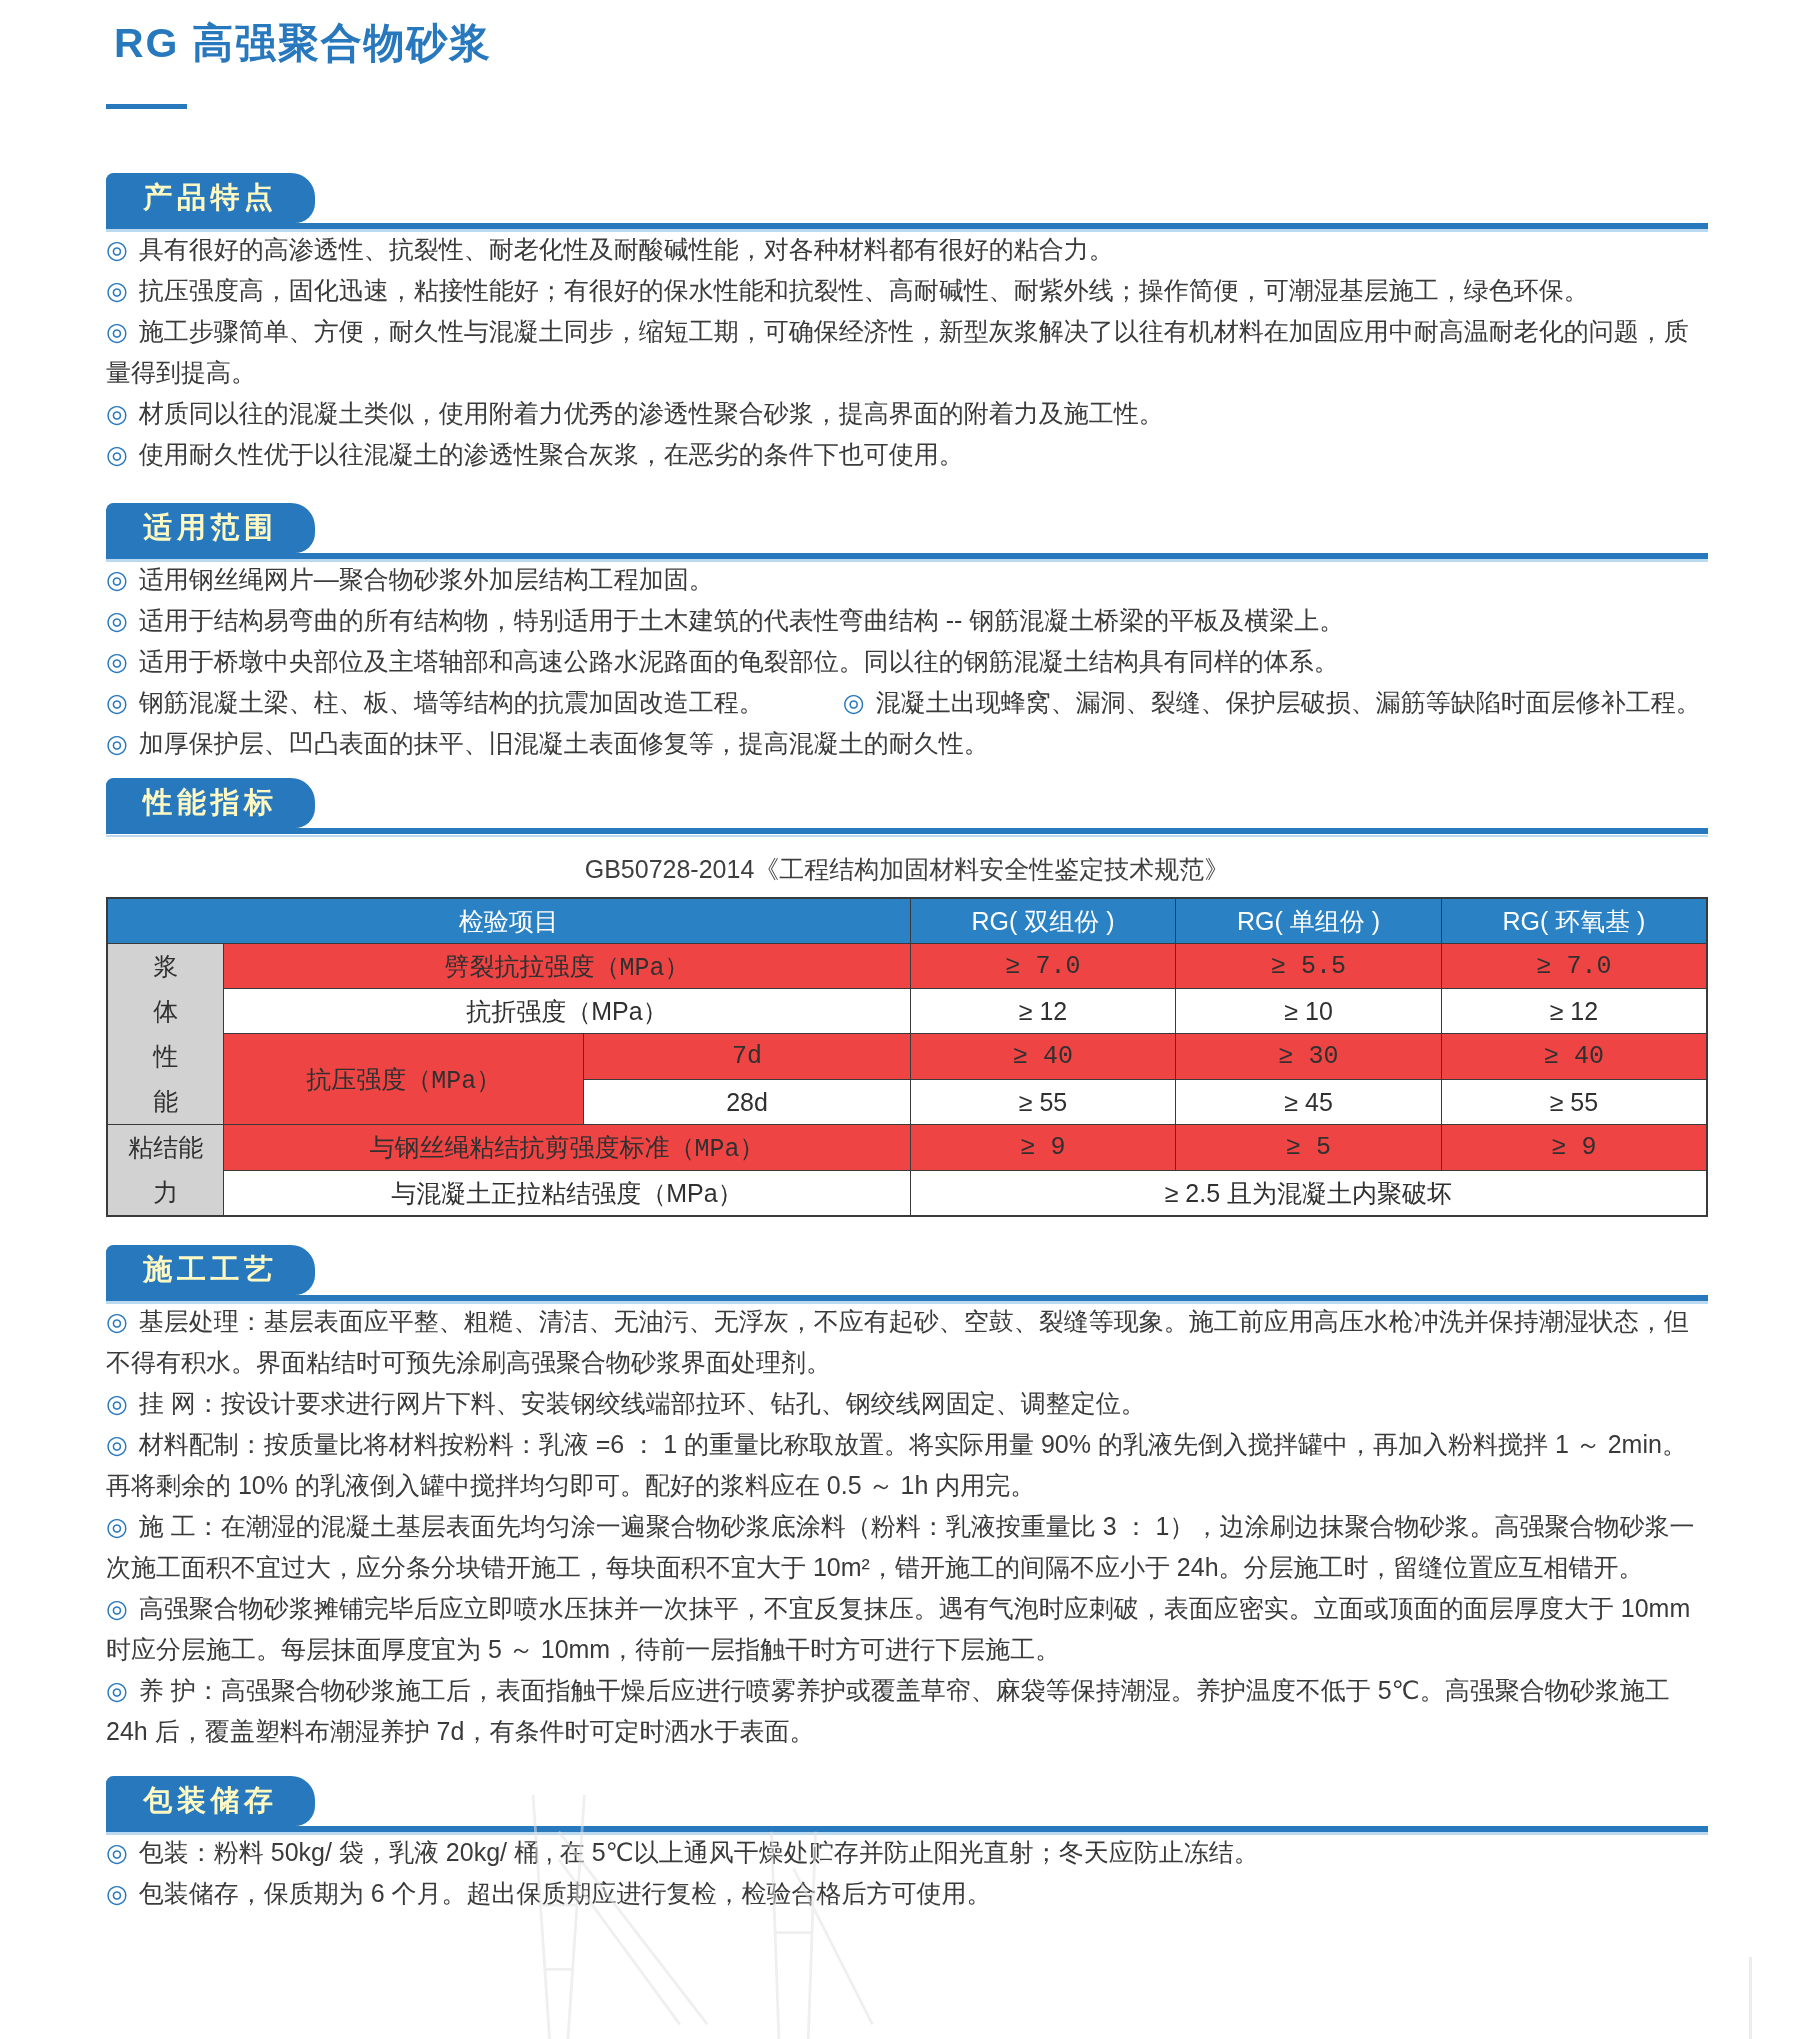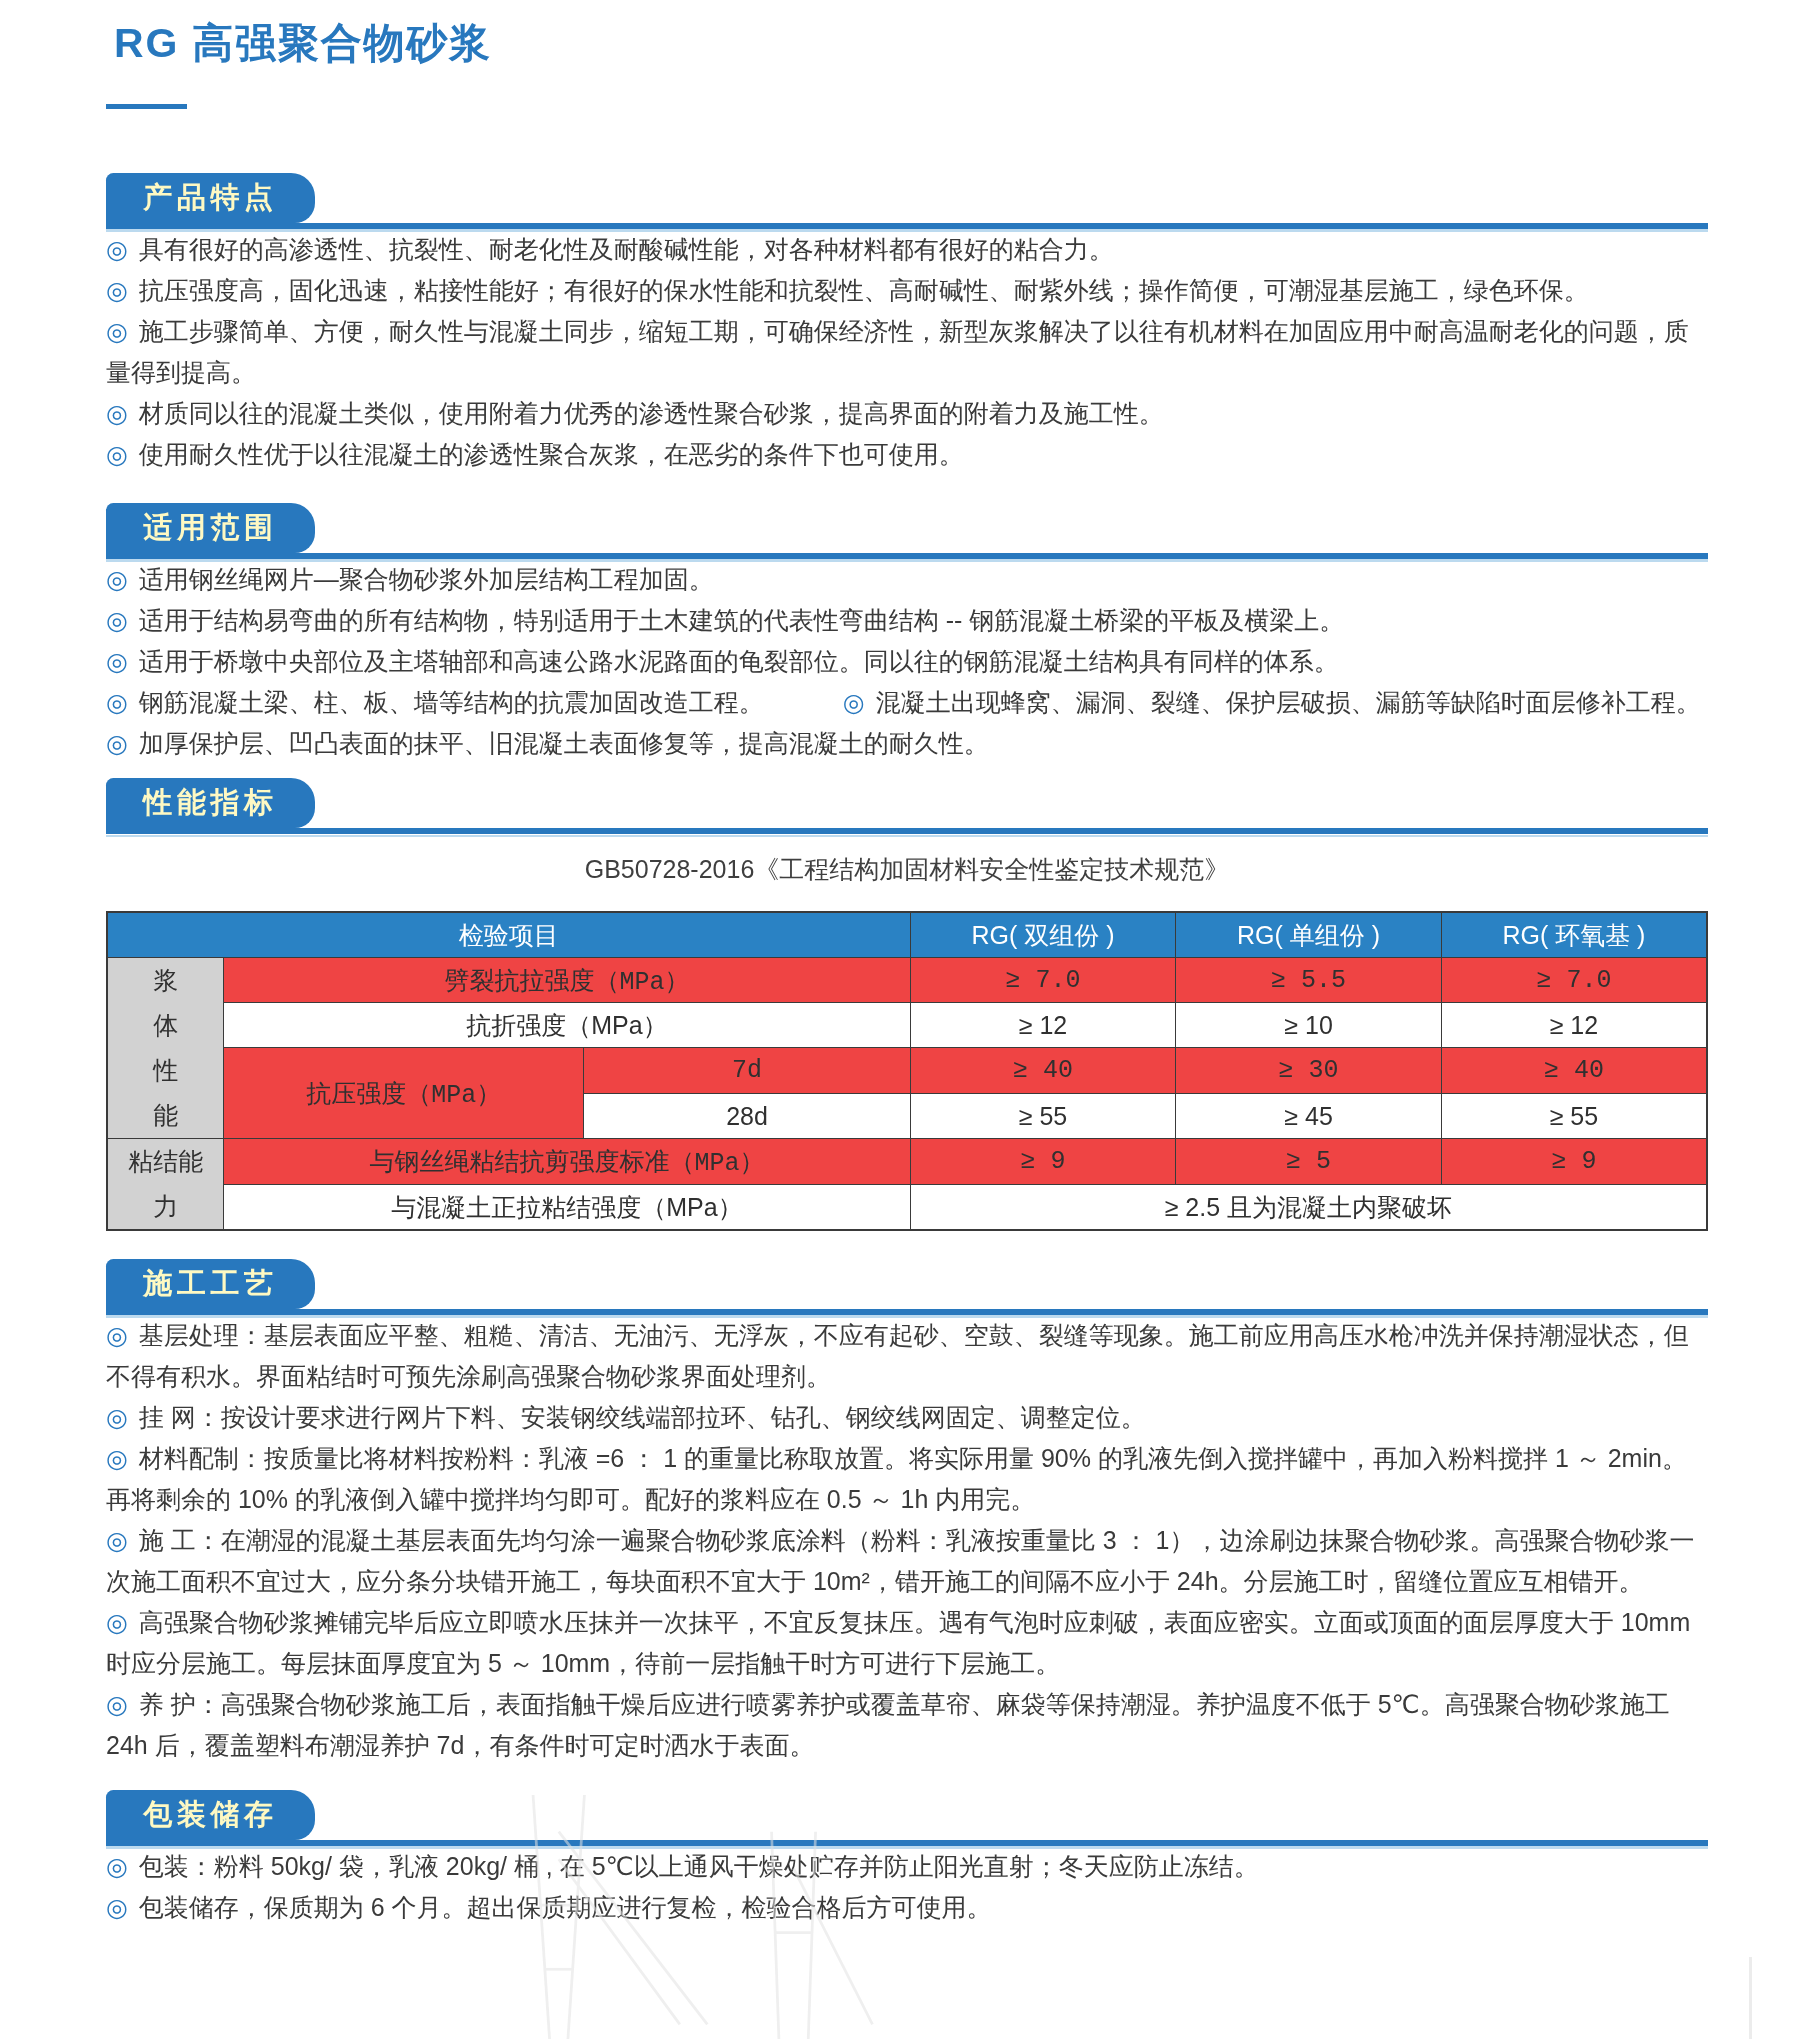--- a/index.html
+++ b/index.html
@@ -77,21 +77,21 @@
 
   
   .std-caption {
     margin-top: 14.7px;
     text-align: center;
     font-size: 25px;
     line-height: 41px;
     color: #3f3f3f;
   }
   table.spec {
-    margin-top: 21px;
+    margin-top: 7px;
     width: 100%;
     border-collapse: collapse;
     table-layout: fixed;
     border: 2.8px solid #3a3a3a;
   }
   table.spec th, table.spec td {
     border: 1.8px solid #3a3a3a;
     text-align: center;
     vertical-align: middle;
     font-size: 25px;
@@ -155,21 +155,21 @@
     <li><span class="mk">◎</span><span>适用钢丝绳网片—聚合物砂浆外加层结构工程加固。</span></li>
     <li><span class="mk">◎</span><span>适用于结构易弯曲的所有结构物，特别适用于土木建筑的代表性弯曲结构 -- 钢筋混凝土桥梁的平板及横梁上。</span></li>
     <li><span class="mk">◎</span><span>适用于桥墩中央部位及主塔轴部和高速公路水泥路面的龟裂部位。同以往的钢筋混凝土结构具有同样的体系。</span></li>
     <li><span class="mk">◎</span><span>钢筋混凝土梁、柱、板、墙等结构的抗震加固改造工程。</span><span class="mk mk2">◎</span><span>混凝土出现蜂窝、漏洞、裂缝、保护层破损、漏筋等缺陷时面层修补工程。</span></li>
     <li><span class="mk">◎</span><span>加厚保护层、凹凸表面的抹平、旧混凝土表面修复等，提高混凝土的耐久性。</span></li>
   </ul>
 
   <div class="section-header s-perf">
     <div class="badge">性能指标</div>
   </div>
-  <div class="std-caption">GB50728-2016《工程结构加固材料安全性鉴定技术规范》</div>
+  <div class="std-caption">GB50728-2014《工程结构加固材料安全性鉴定技术规范》</div>
 
   <table class="spec">
     <colgroup>
       <col style="width:7.3%">
       <col style="width:22.5%">
       <col style="width:20.4%">
       <col style="width:16.6%">
       <col style="width:16.6%">
       <col style="width:16.6%">
     </colgroup>

